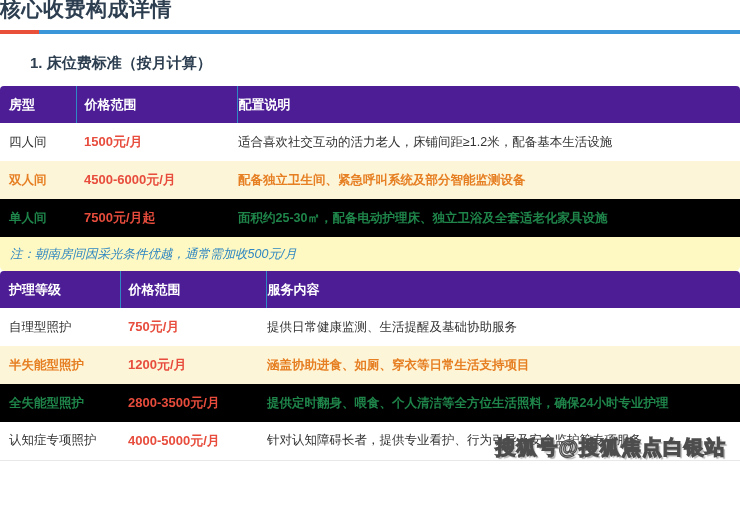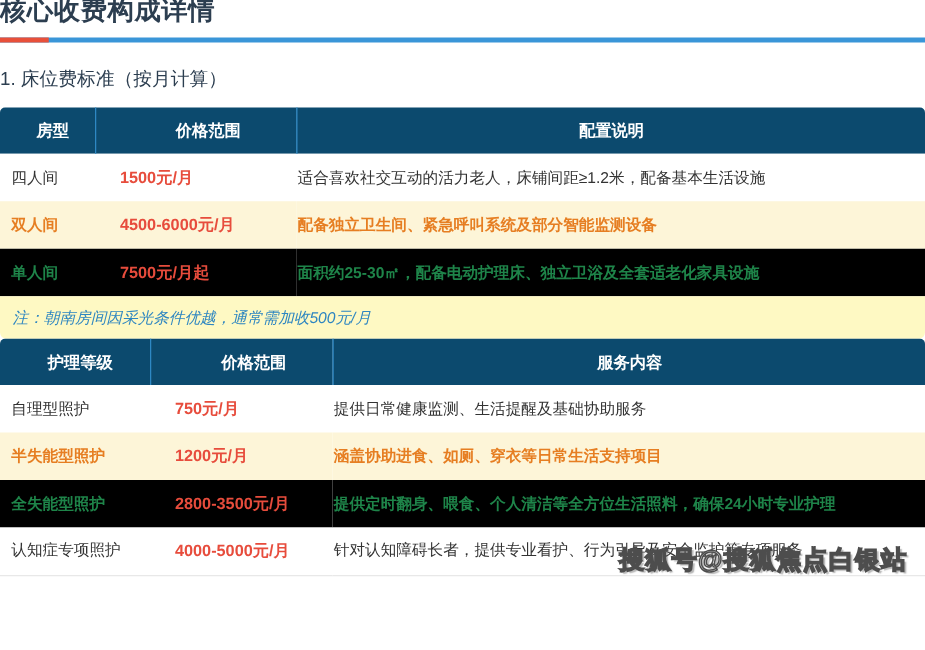--- a/index.html
+++ b/index.html
@@ -27,51 +27,52 @@
     position: relative;
   }
   .divider .red-seg {
     position: absolute; left: 0; top: 0;
     width: 39px; height: 4px;
     background: #e8503a;
   }
 
   h2.section-heading {
     font-size: 15px;
-    font-weight: normal;
+    font-weight: bold;
     color: #2c3e50;
     margin-top: 20px;
     margin-bottom: 13px;
+    margin-left: 30px;
   }
   h2.section-heading.second { margin-top: 26px; margin-bottom: 14px; }
 
   table.fee-table {
     width: 740px;
     border-collapse: collapse;
     table-layout: fixed;
     font-size: 12.5px;
   }
   table.fee-table thead th {
-    background: #0c4a6e;
+    background: #4c1d95;
     color: #ffffff;
     font-weight: bold;
-    text-align: center;
+    text-align: left;
     height: 37px;
     font-size: 13px;
     border-right: 1px solid #2e88c4;
   }
   table.fee-table thead th:first-child { border-radius: 4px 0 0 0; }
   table.fee-table thead th:last-child { border-right: none; border-radius: 0 4px 0 0; }
   table.fee-table td { height: 38px; vertical-align: middle; }
 
   
   .t1 col.c1 { width: 76px; }  .t1 col.c2 { width: 161px; }
   .t2 col.c1 { width: 120px; } .t2 col.c2 { width: 146px; }
   th.h-name, td.c-name { padding-left: 9px; }
-  th.h-price, td.c-price { padding-left: 20px; }
+  th.h-price, td.c-price { padding-left: 8px; }
   th.h-desc, td.c-desc { padding-left: 1px; }
 
   td.c-price { color: #e74c3c; font-weight: bold; font-size: 13px; }
 
   tr.row-white { background: #ffffff; }
   tr.row-white td.c-name, tr.row-white td.c-desc { color: #333; }
   tr.row-yellow { background: #fdf5d8; }
   tr.row-yellow td.c-name, tr.row-yellow td.c-desc { color: #e67e22; font-weight: bold; }
   tr.row-green { background: #000000; }
   tr.row-green td.c-name, tr.row-green td.c-desc { color: #1e8449; font-weight: bold; }

